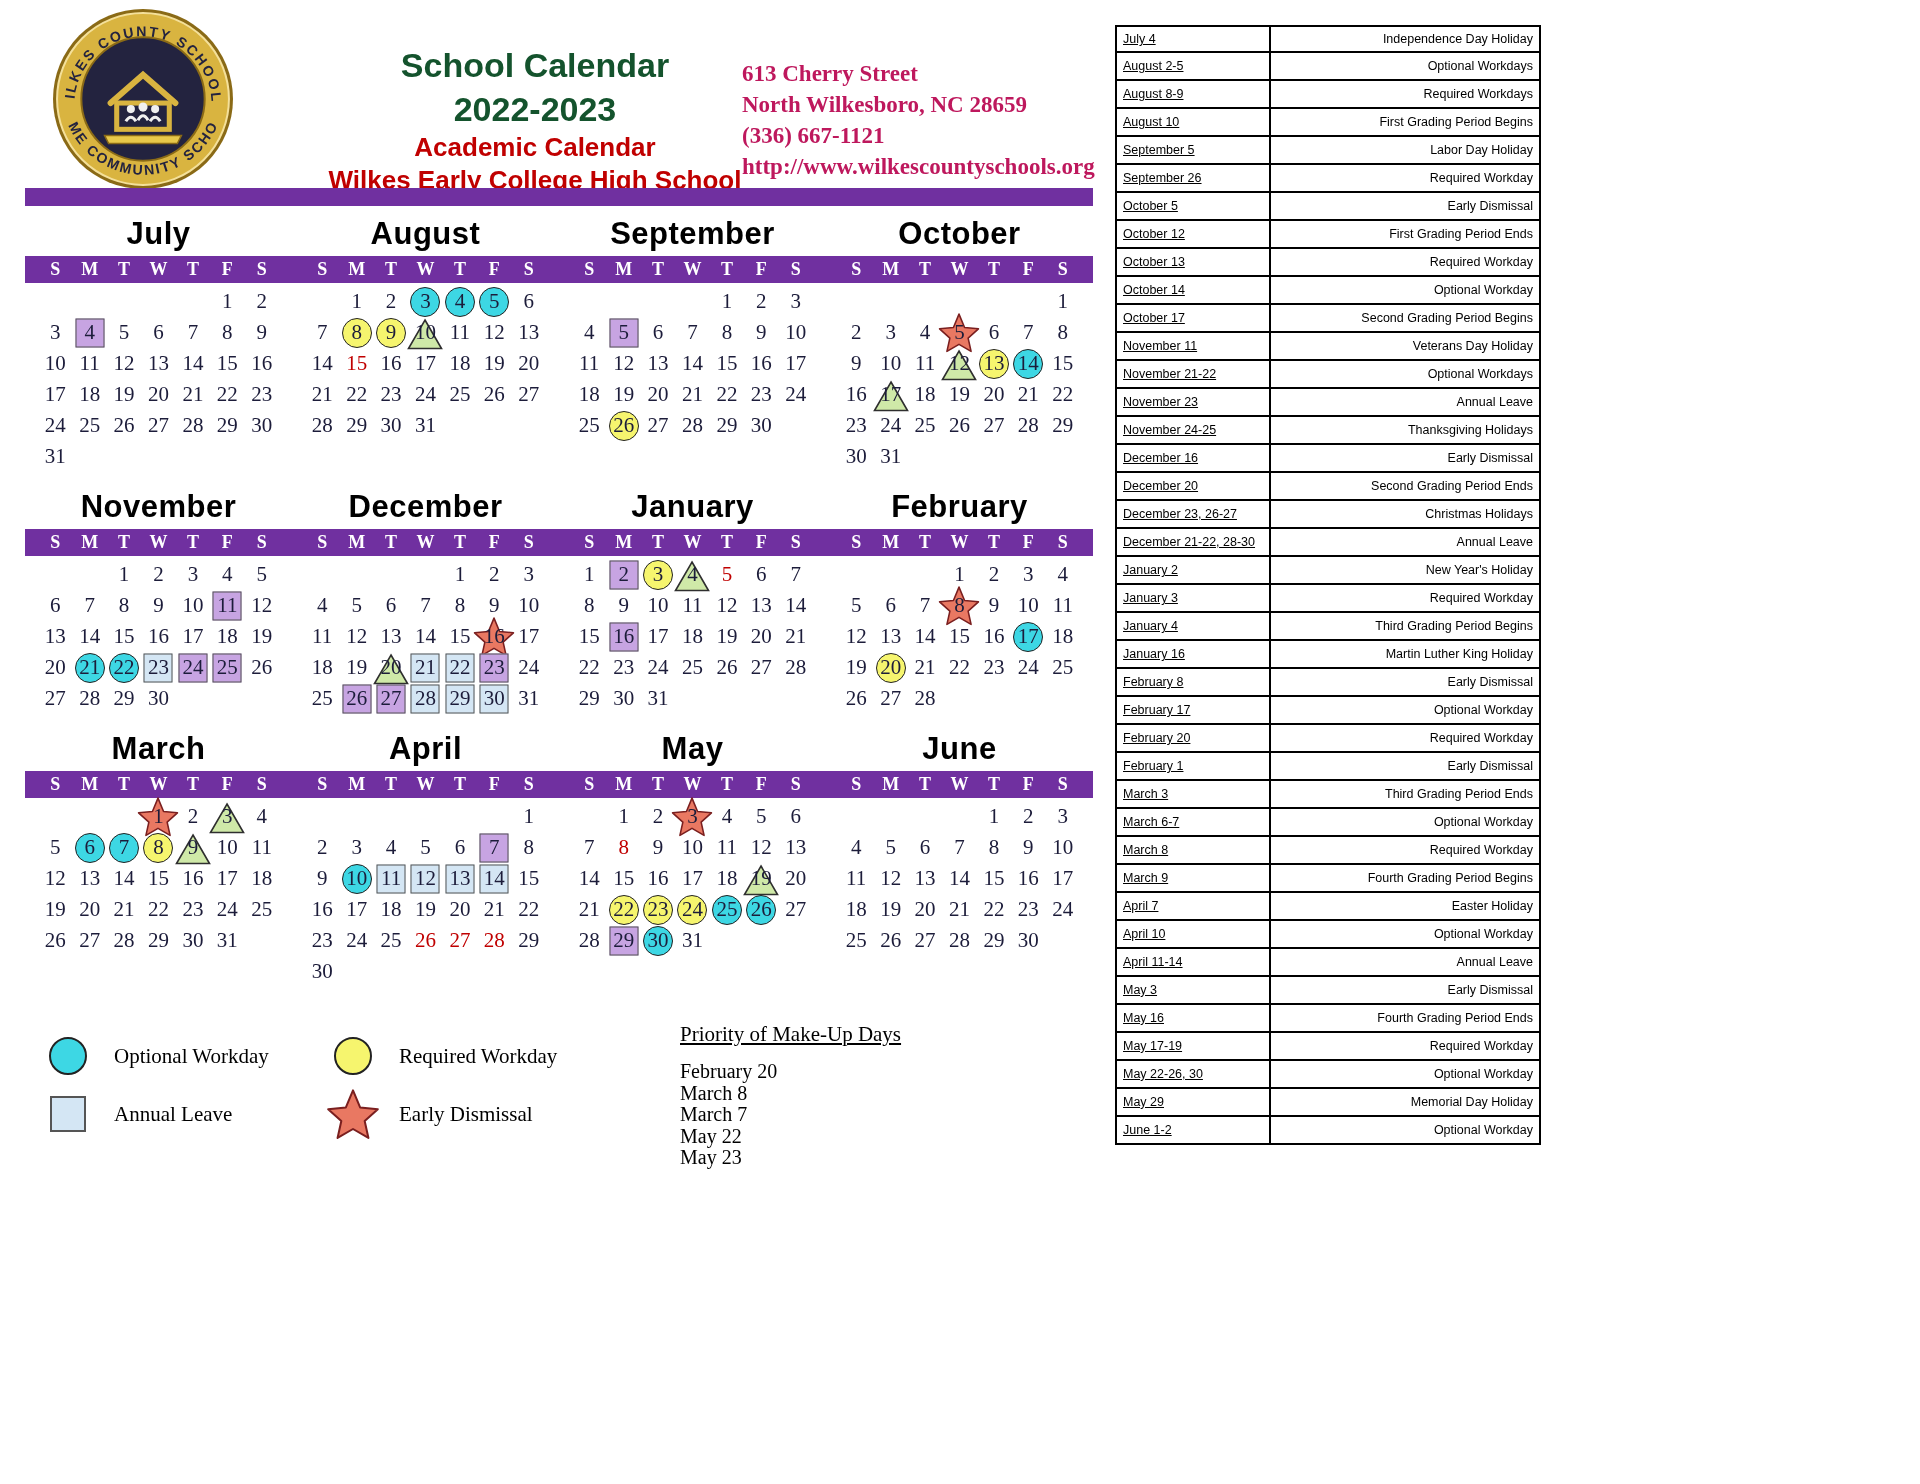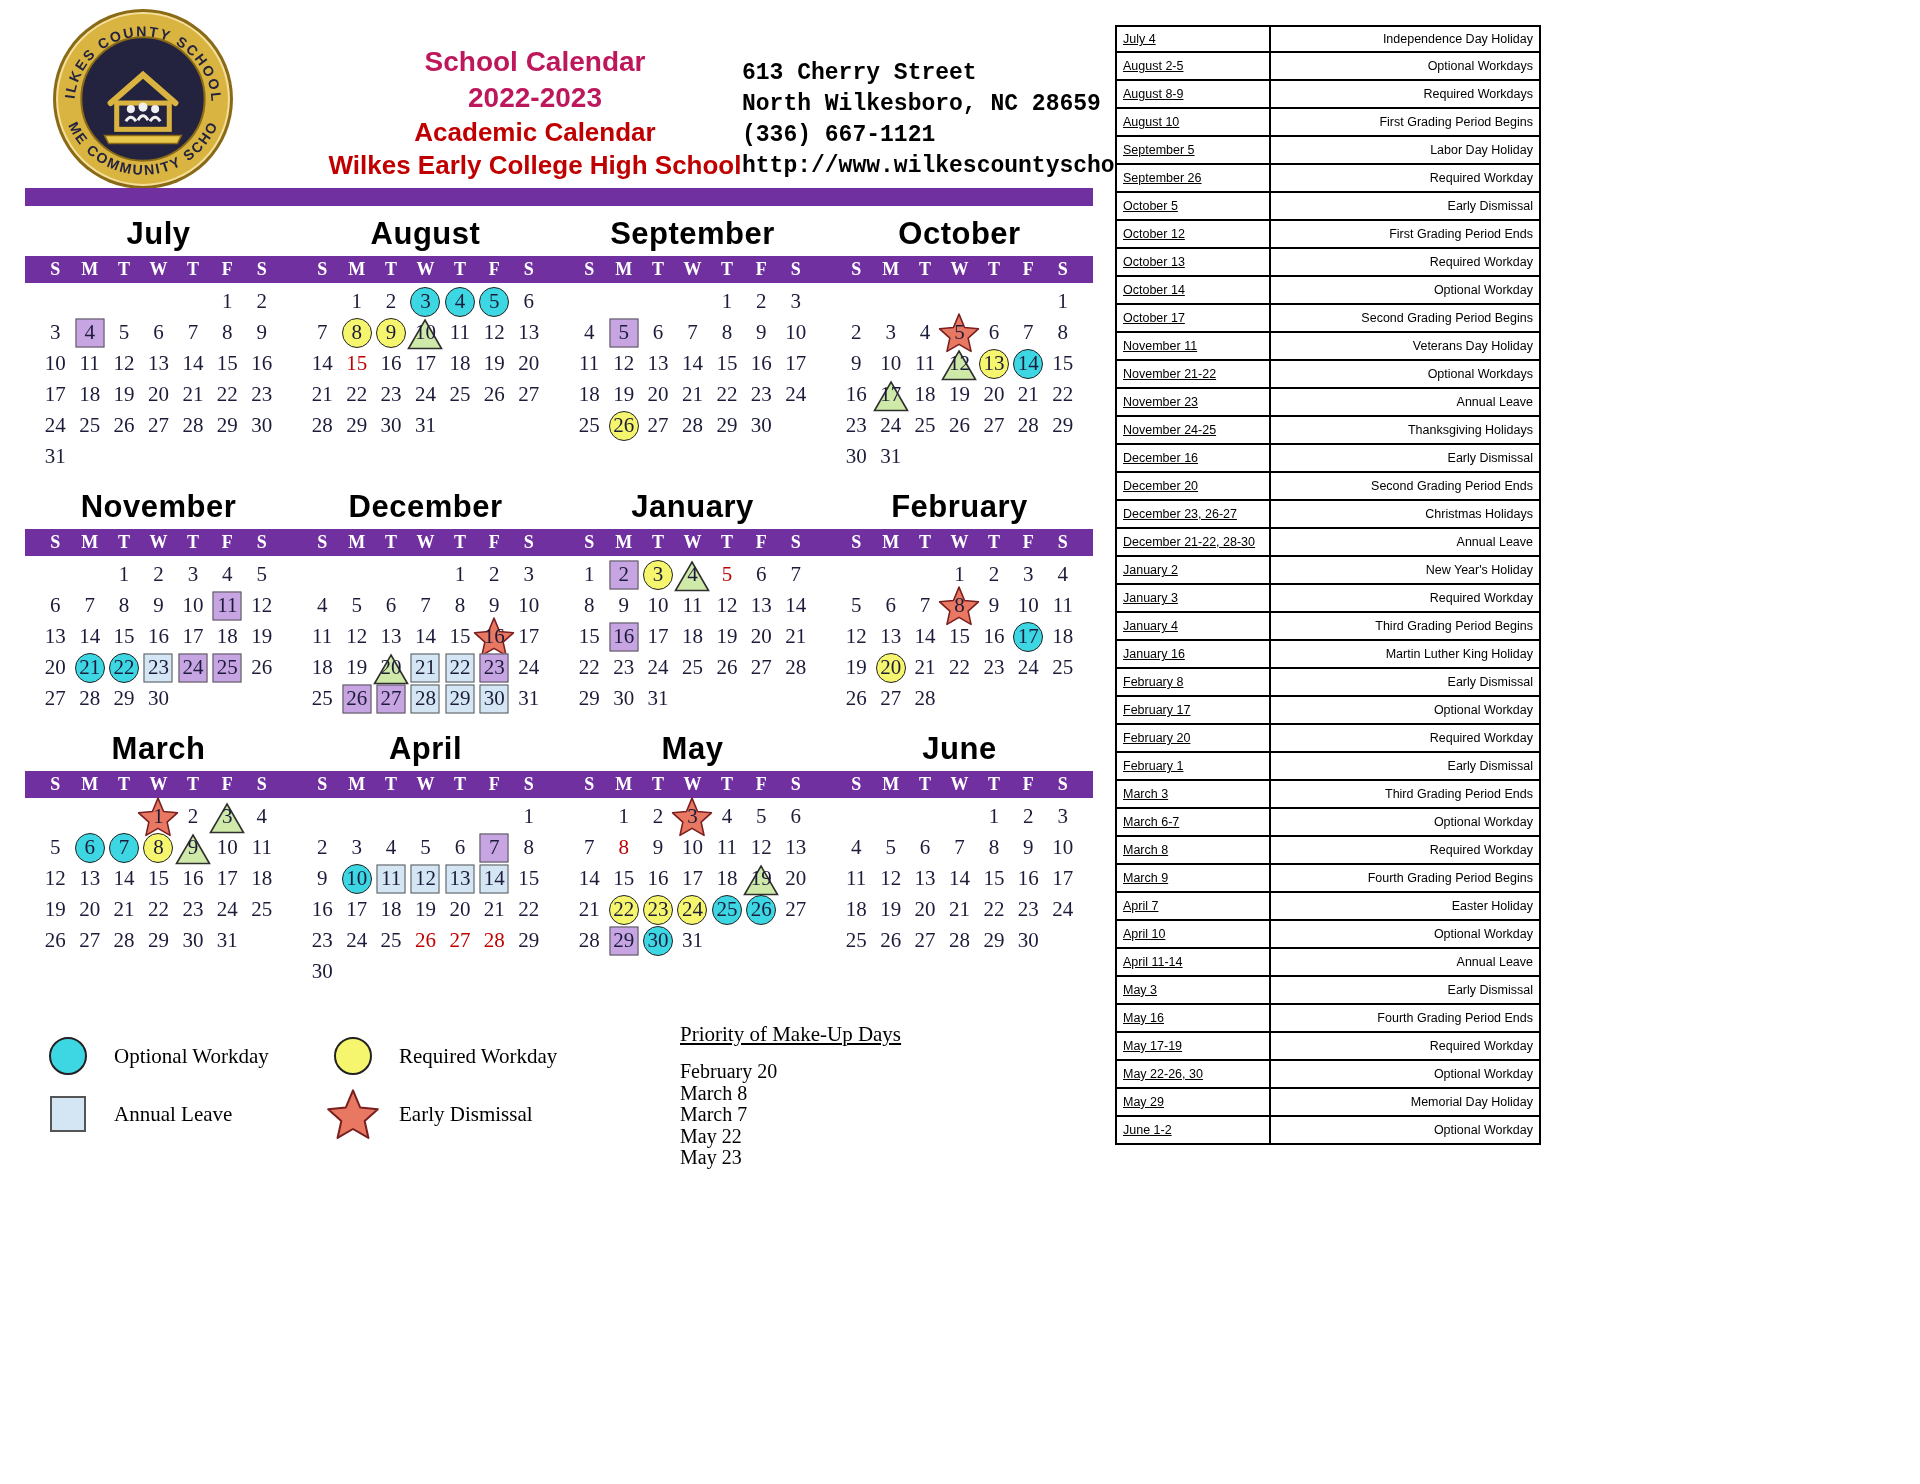--- a/index.html
+++ b/index.html
@@ -4,23 +4,23 @@
 <style>
   *{margin:0;padding:0;box-sizing:border-box;}
   html,body{background:#fff;}
   .page{position:relative;width:1920px;height:1484px;background:#fff;font-family:"Liberation Serif",serif;overflow:hidden;}
 
   
   .logo-wrap{position:absolute;left:52px;top:8px;width:182px;height:182px;}
   .logo{width:100%;height:100%;}
   .logo-arc{font-family:"Liberation Sans",sans-serif;font-size:14px;font-weight:bold;letter-spacing:2px;fill:#23233f;text-anchor:middle;}
   .title-block{position:absolute;left:315px;top:44px;width:440px;text-align:center;font-family:"Liberation Sans",sans-serif;font-weight:bold;line-height:1.28;}
-  .t-black{font-size:28px;color:#be185d;}
+  .t-black{font-size:34px;color:#14532d;}
   .t-red{font-size:26px;color:#C00000;}
-  .contact-block{position:absolute;left:742px;top:58px;font-family:Liberation Mono, monospace;font-weight:bold;font-size:23px;color:#000000;line-height:1.35;}
+  .contact-block{position:absolute;left:742px;top:58px;font-family:Liberation Serif, serif;font-weight:bold;font-size:23px;color:#be185d;line-height:1.35;}
   .purple-divider{position:absolute;left:25px;top:188px;width:1068px;height:18px;background:var(--purple,#7030A0);}
 
   
   .months{position:absolute;left:25px;top:206px;width:1068px;}
   .month-row{display:flex;margin-bottom:7px;}
   .month{width:267px;}
   .month-title{height:50px;display:flex;align-items:flex-end;justify-content:center;font-family:"Liberation Sans",sans-serif;font-weight:800;font-size:31px;color:#000;padding-bottom:4px;letter-spacing:.5px;}
   .weekday-bar{height:27px;background:var(--purple,#7030A0);display:grid;grid-template-columns:repeat(7,1fr);align-items:center;padding:0 13px;}
   .weekday-bar span{color:#fff;font-weight:bold;font-size:18px;text-align:center;}
   .day-grid{display:grid;grid-template-columns:repeat(7,1fr);padding:3px 13px 0;}

